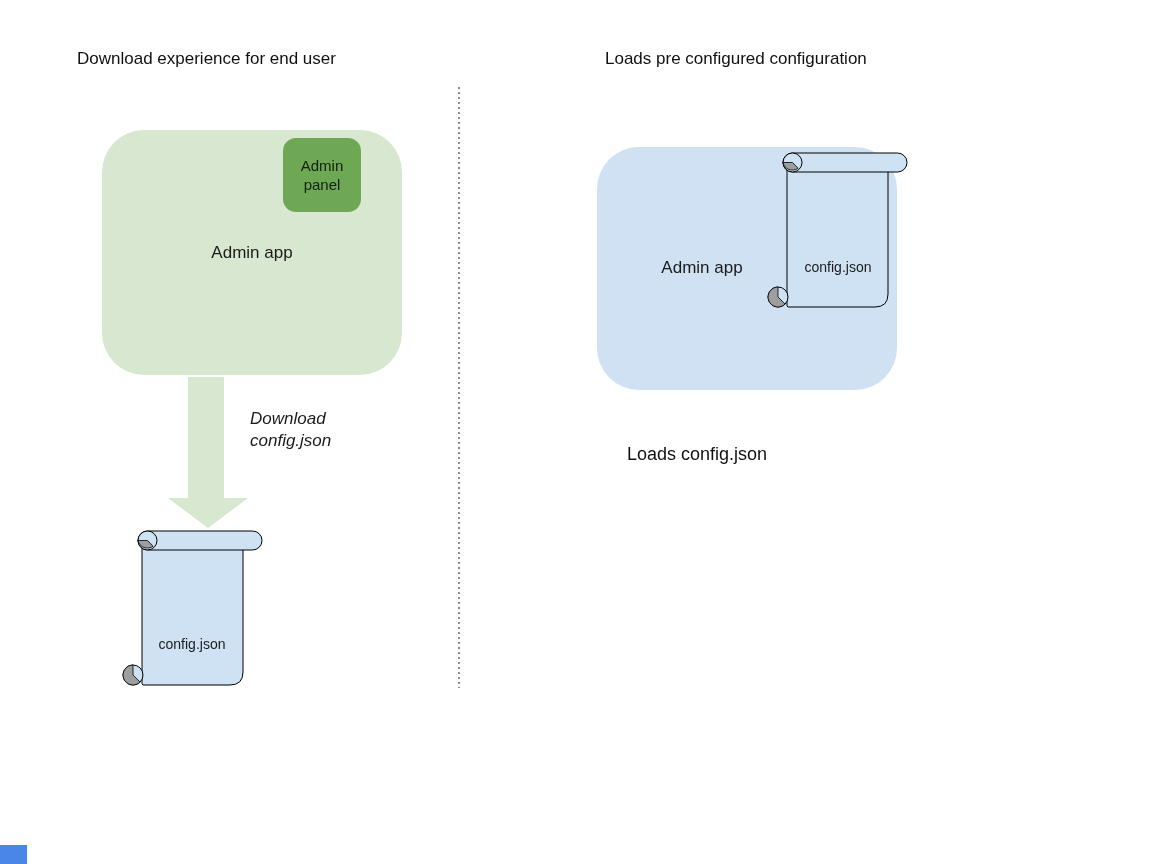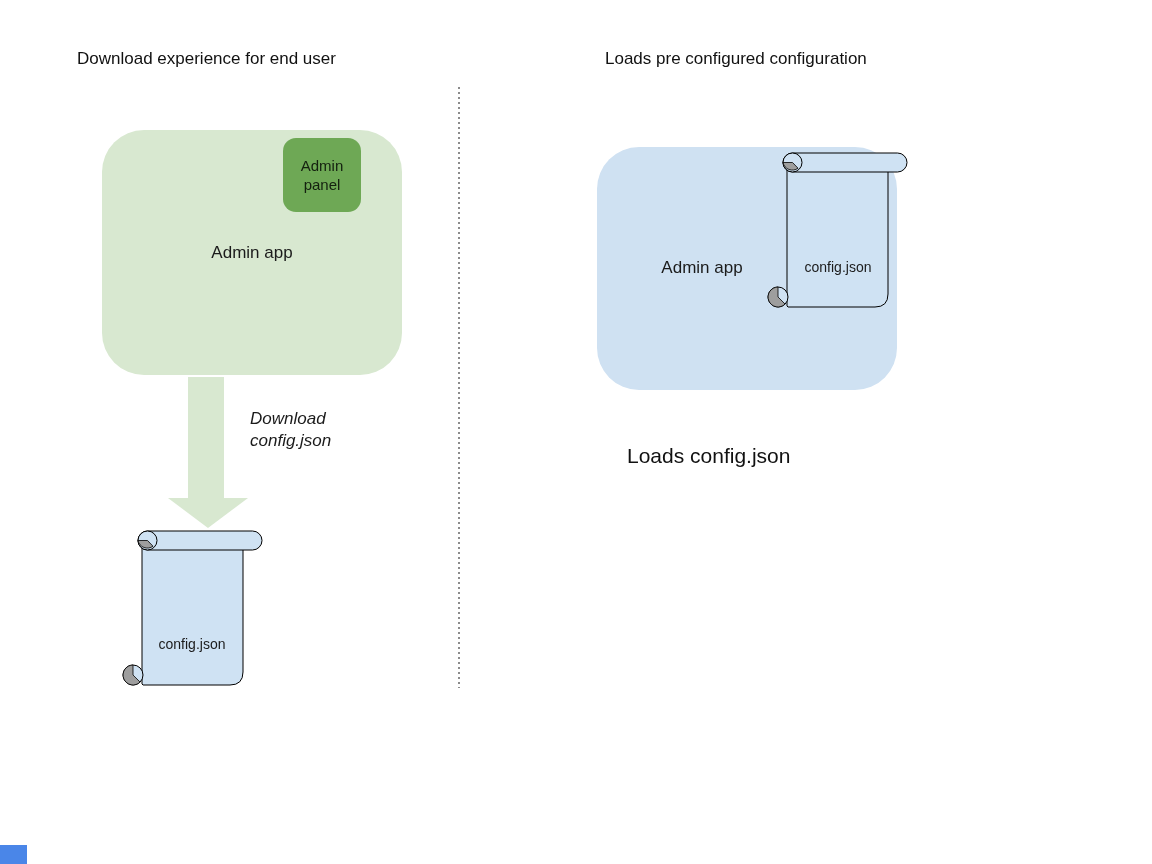--- a/index.html
+++ b/index.html
@@ -23,21 +23,21 @@
   }
   .panel-label { font-size:15px; line-height:19px; color:#14210f; width:60px; }
   .demo-label-pos { left:602px; top:258px; width:200px; text-align:center; }
   .arrow-svg { left:168px; top:377px; }
   .arrow-caption { left:250px; top:408px; width:104px; font-size:17px; line-height:22px; color:#1b1b1b;font-style:italic; }
   .scroll-left  { left:118px; top:528px; }
   .scroll-right { left:763px; top:150px; }
   .scroll-label { font-size:14px; color:#1b1b1b; text-align:center; width:110px;margin-top:30px; }
   .scroll-label-left  { left:137px; top:606px; }
   .scroll-label-right { left:783px; top:229px; }
-  .caption { font-size:21px; color:#111; white-space:nowrap; }
+  .caption { font-size:18px; color:#111; white-space:nowrap; }
   .caption-right { left:627px; top:444px; }
   .corner-accent { left:0; top:845px; width:27px; height:19px; }
 </style>
 </head>
 <body>
 
 <div class="canvas">
 
   <div class="abs section-title" style="left:77px; top:49px;">Download experience for end user</div>
   <div class="abs section-title" style="left:605px; top:49px;">Loads pre configured configuration</div>

